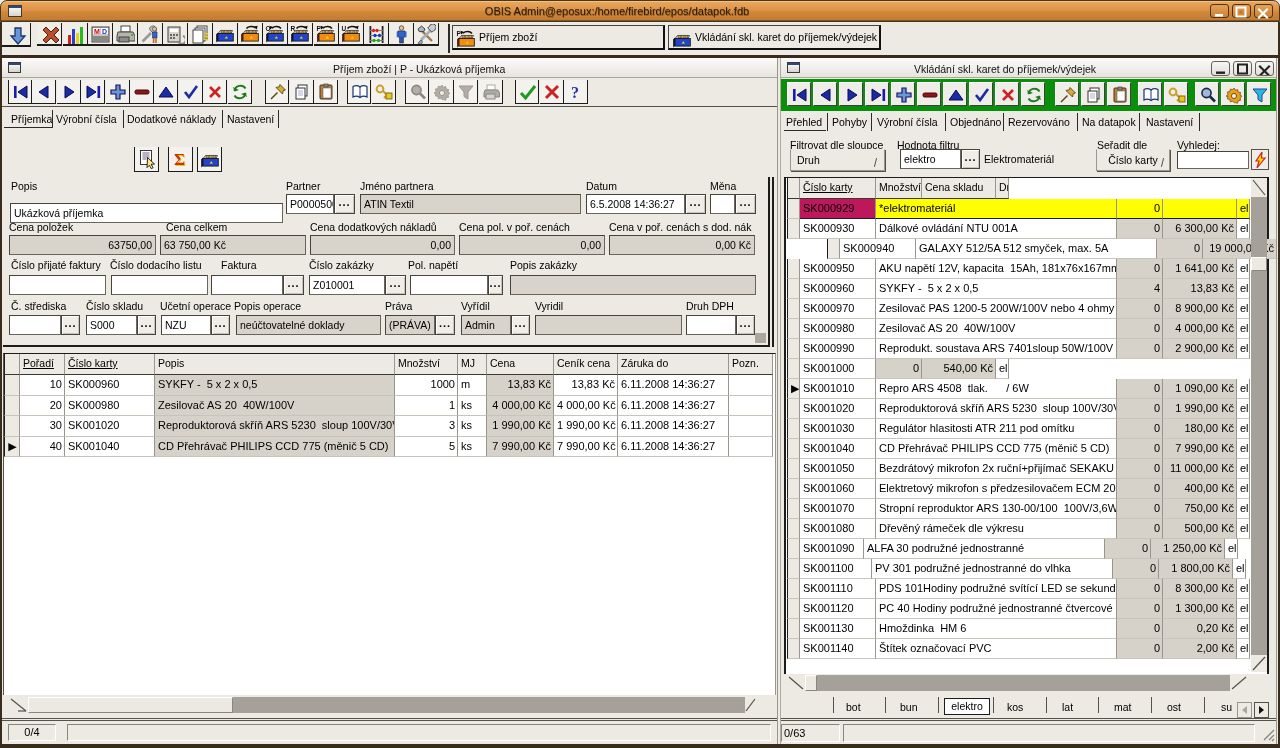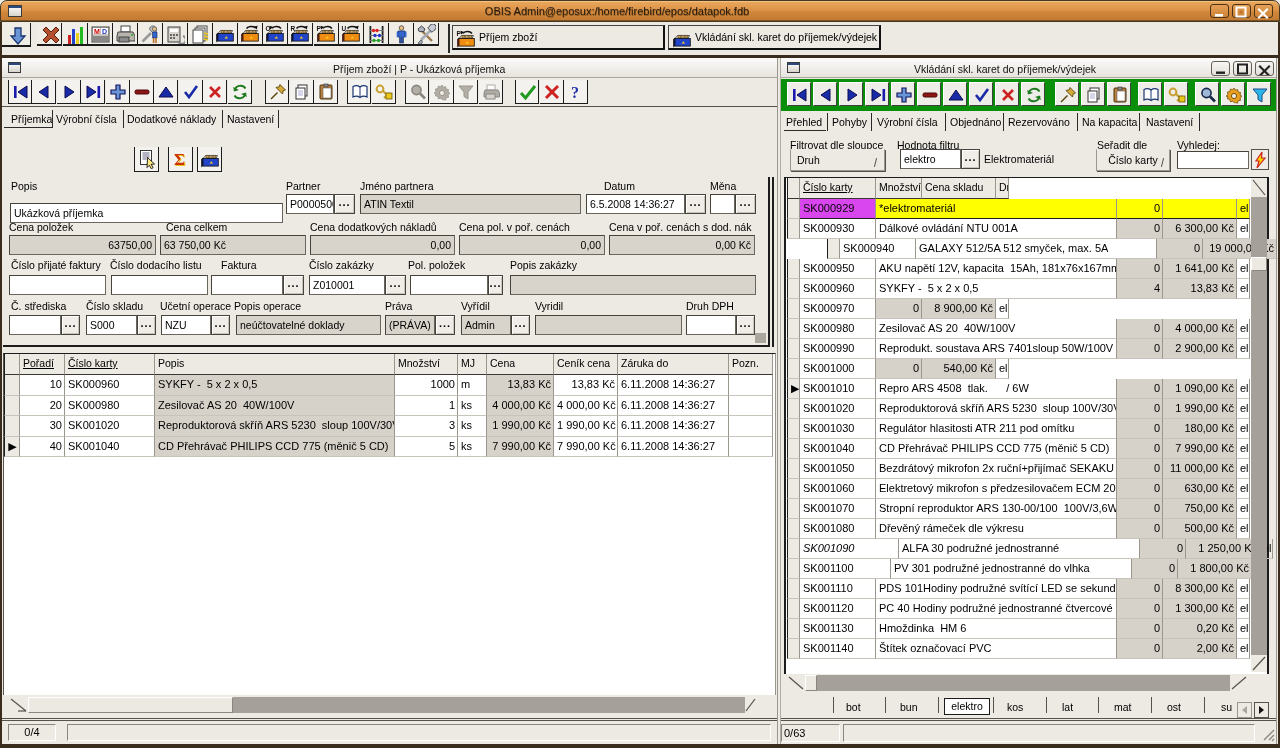--- a/index.html
+++ b/index.html
@@ -411,21 +411,21 @@
       <path d="M9.6 14.6l1.7-2.3 1.7 2.3z" fill="#ffd020"></path>
     </svg>
   </div>
 <div class="abs" style="left:768px;top:177px;width:2px;height:170px;background:#1c1c1c"></div>
 <div class="abs" style="left:772px;top:177px;width:2px;height:170px;background:#1c1c1c"></div>
 <div class="abs" style="left:3px;top:345px;width:767px;height:2px;background:#1c1c1c"></div>
 <div class="abs" style="left:755px;top:333px;width:11px;height:10px;background:#aba79f"></div>
 <div class="lbl" style="left:11px;top:181px">Popis</div>
 <div class="lbl" style="left:286px;top:181px">Partner</div>
 <div class="lbl" style="left:360px;top:181px">Jméno partnera</div>
-<div class="lbl" style="left:604px;top:181px">Datum</div>
+<div class="lbl" style="left:586px;top:181px">Datum</div>
 <div class="lbl" style="left:710px;top:181px">Měna</div>
 <div class="in" style="left:10px;top:203px;width:273px;text-align:left">Ukázková příjemka</div>
 <div class="in" style="left:286px;top:194px;width:48px;text-align:left">P0000500</div>
 <div class="dots" style="left:334px;top:194px;width:21px">...</div>
 <div class="in ro" style="left:360px;top:194px;width:221px;text-align:left">ATIN Textil</div>
 <div class="in" style="left:586px;top:194px;width:99px;text-align:left">6.5.2008 14:36:27</div>
 <div class="dots" style="left:685px;top:194px;width:21px">...</div>
 <div class="in" style="left:710px;top:194px;width:25px;text-align:left"></div>
 <div class="dots" style="left:735px;top:194px;width:21px">...</div>
 <div class="lbl" style="left:9px;top:222px">Cena položek</div>
@@ -435,21 +435,21 @@
 <div class="lbl" style="left:609px;top:222px">Cena v poř. cenách s dod. nák</div>
 <div class="in ro" style="left:9px;top:235px;width:147px;text-align:right">63750,00</div>
 <div class="in ro" style="left:160px;top:235px;width:146px;text-align:left">63 750,00 Kč</div>
 <div class="in ro" style="left:310px;top:235px;width:145px;text-align:right">0,00</div>
 <div class="in ro" style="left:459px;top:235px;width:146px;text-align:right">0,00</div>
 <div class="in ro" style="left:609px;top:235px;width:146px;text-align:right">0,00 Kč</div>
 <div class="lbl" style="left:11px;top:260px">Číslo přijaté faktury</div>
 <div class="lbl" style="left:110px;top:260px">Číslo dodacího listu</div>
 <div class="lbl" style="left:221px;top:260px">Faktura</div>
 <div class="lbl" style="left:309px;top:260px">Číslo zakázky</div>
-<div class="lbl" style="left:408px;top:260px">Pol. položek</div>
+<div class="lbl" style="left:408px;top:260px">Pol. napětí</div>
 <div class="lbl" style="left:510px;top:260px">Popis zakázky</div>
 <div class="in" style="left:9px;top:275px;width:97px;text-align:left"></div>
 <div class="in" style="left:111px;top:275px;width:97px;text-align:left"></div>
 <div class="in" style="left:211px;top:275px;width:72px;text-align:left"></div>
 <div class="dots" style="left:283px;top:275px;width:21px">...</div>
 <div class="in" style="left:309px;top:275px;width:76px;text-align:left">Z010001</div>
 <div class="dots" style="left:385px;top:275px;width:21px">...</div>
 <div class="in" style="left:410px;top:275px;width:78px;text-align:left"></div>
 <div class="dots" style="left:488px;top:275px;width:15px">...</div>
 <div class="in ro" style="left:510px;top:275px;width:246px;text-align:left"></div>
@@ -668,21 +668,21 @@
 <div class="gbtn" style="left:1247px;top:82px">
     <svg width="20" height="20" viewBox="0 0 20 20" style="">
       <path d="M3 4h14l-5 6v7l-4-2.5V10z" fill="#2ab4e8" stroke="#1a4a8a" stroke-width="1"></path>
     </svg>
   </div>
 <div class="tab" style="left:786px;top:116px">Přehled</div>
 <div class="tab" style="left:832px;top:116px">Pohyby</div>
 <div class="tab" style="left:877px;top:116px">Výrobní čísla</div>
 <div class="tab" style="left:950px;top:116px">Objednáno</div>
 <div class="tab" style="left:1008px;top:116px">Rezervováno</div>
-<div class="tab" style="left:1082px;top:116px">Na kapacita</div>
+<div class="tab" style="left:1082px;top:116px">Na datapok</div>
 <div class="tab" style="left:1146px;top:116px">Nastavení</div>
 <div class="vbar" style="left:827px;top:113px;height:18px"></div>
 <div class="vbar" style="left:871px;top:113px;height:18px"></div>
 <div class="vbar" style="left:945px;top:113px;height:18px"></div>
 <div class="vbar" style="left:1003px;top:113px;height:18px"></div>
 <div class="vbar" style="left:1077px;top:113px;height:18px"></div>
 <div class="vbar" style="left:1139px;top:113px;height:18px"></div>
 <div class="vbar" style="left:1199px;top:113px;height:18px"></div>
 <div class="abs" style="left:784px;top:130px;width:42px;height:1px;background:#2a2a2a"></div>
 <div class="lbl" style="left:790px;top:139px;line-height:12px">Filtrovat dle sloupce</div>
@@ -703,21 +703,21 @@
 <div class="abs" style="left:784px;top:177px;width:485px;height:497px;background:#fff;border-top:1px solid #1c1c1c;border-left:2px solid #1c1c1c;border-right:2px solid #1c1c1c"></div>
 <div class="hdr rrow" style="position:absolute;left:787px;top:178.0px;width:464px;height:21.0px">
     <div class="sel" style="width:13px"></div>
     <div class="" style="width:76px;"><span class="u">Číslo karty</span></div>
     <div class="" style="width:46px;">Množství</div>
     <div class="" style="width:74px;">Cena skladu</div>
     <div class="" style="width:13px;">Dr</div>
   </div>
 <div class="rrow" style="position:absolute;left:787px;top:199.0px;width:464px;height:20.0px">
     <div class="sel" style="width:13px"></div>
-    <div class="" style="width:76px;background:#d946ef;border-bottom:1px solid #1c1c1c;">SK000929</div>
+    <div class="" style="width:76px;background:#be185d;border-bottom:1px solid #1c1c1c;">SK000929</div>
     <div class="" style="width:241px;background:#ffff00;border-bottom:1px solid #1c1c1c;">*elektromateriál</div>
     <div class="rt" style="width:46px;background:#ffff00;border-bottom:1px solid #1c1c1c;">0</div>
     <div class="rt" style="width:74px;background:#ffff00;border-bottom:1px solid #1c1c1c;"></div>
     <div class="" style="width:13px;background:#ffff00;border-bottom:1px solid #1c1c1c;">el</div>
   </div>
 <div class="rrow" style="position:absolute;left:787px;top:219.0px;width:464px;height:20.0px">
     <div class="sel" style="width:13px"></div>
     <div class="" style="width:76px;">SK000930</div>
     <div class="" style="width:241px;">Dálkové ovládání NTU 001A</div>
     <div class="gc rt" style="width:46px;">0</div>
@@ -744,20 +744,21 @@
     <div class="sel" style="width:13px"></div>
     <div class="" style="width:76px;">SK000960</div>
     <div class="" style="width:241px;">SYKFY -  5 x 2 x 0,5</div>
     <div class="gc rt" style="width:46px;">4</div>
     <div class="gc rt" style="width:74px;">13,83 Kč</div>
     <div class="" style="width:13px;">el</div>
   </div>
 <div class="rrow" style="position:absolute;left:787px;top:299.0px;width:464px;height:20.0px">
     <div class="sel" style="width:13px"></div>
     <div class="" style="width:76px;">SK000970</div>
+    <div class="" style="width:241px;">Zesilovač PAS 1200-5 200W/100V nebo 4 ohmy</div>
     <div class="gc rt" style="width:46px;">0</div>
     <div class="gc rt" style="width:74px;">8 900,00 Kč</div>
     <div class="" style="width:13px;">el</div>
   </div>
 <div class="rrow" style="position:absolute;left:787px;top:319.0px;width:464px;height:20.0px">
     <div class="sel" style="width:13px"></div>
     <div class="" style="width:76px;">SK000980</div>
     <div class="" style="width:241px;">Zesilovač AS 20  40W/100V</div>
     <div class="gc rt" style="width:46px;">0</div>
     <div class="gc rt" style="width:74px;">4 000,00 Kč</div>
@@ -816,50 +817,50 @@
     <div class="" style="width:241px;">Bezdrátový mikrofon 2x ruční+přijímač SEKAKU W</div>
     <div class="gc rt" style="width:46px;">0</div>
     <div class="gc rt" style="width:74px;">11 000,00 Kč</div>
     <div class="" style="width:13px;">el</div>
   </div>
 <div class="rrow" style="position:absolute;left:787px;top:479.0px;width:464px;height:20.0px">
     <div class="sel" style="width:13px"></div>
     <div class="" style="width:76px;">SK001060</div>
     <div class="" style="width:241px;">Elektretový mikrofon s předzesilovačem ECM 200</div>
     <div class="gc rt" style="width:46px;">0</div>
-    <div class="gc rt" style="width:74px;">630,00 Kč</div>
+    <div class="gc rt" style="width:74px;">400,00 Kč</div>
     <div class="" style="width:13px;">el</div>
   </div>
 <div class="rrow" style="position:absolute;left:787px;top:499.0px;width:464px;height:20.0px">
     <div class="sel" style="width:13px"></div>
     <div class="" style="width:76px;">SK001070</div>
     <div class="" style="width:241px;">Stropní reproduktor ARS 130-00/100  100V/3,6W</div>
     <div class="gc rt" style="width:46px;">0</div>
     <div class="gc rt" style="width:74px;">750,00 Kč</div>
     <div class="" style="width:13px;">el</div>
   </div>
 <div class="rrow" style="position:absolute;left:787px;top:519.0px;width:464px;height:20.0px">
     <div class="sel" style="width:13px"></div>
     <div class="" style="width:76px;">SK001080</div>
     <div class="" style="width:241px;">Dřevěný rámeček dle výkresu</div>
     <div class="gc rt" style="width:46px;">0</div>
     <div class="gc rt" style="width:74px;">500,00 Kč</div>
     <div class="" style="width:13px;">el</div>
   </div>
 <div class="rrow" style="position:absolute;left:787px;top:539.0px;width:464px;height:20.0px">
     <div class="sel" style="width:13px"></div>
-    <div class="" style="width:99px;font-style:italic;">SK001090</div>
+    <div class="" style="width:64px;">SK001090</div>
     <div class="" style="width:241px;">ALFA 30 podružné jednostranné</div>
     <div class="gc rt" style="width:46px;">0</div>
     <div class="gc rt" style="width:74px;">1 250,00 Kč</div>
     <div class="" style="width:13px;">el</div>
   </div>
 <div class="rrow" style="position:absolute;left:787px;top:559.0px;width:464px;height:20.0px">
     <div class="sel" style="width:13px"></div>
-    <div class="" style="width:91px;">SK001100</div>
+    <div class="" style="width:72px;">SK001100</div>
     <div class="" style="width:241px;">PV 301 podružné jednostranné do vlhka</div>
     <div class="gc rt" style="width:46px;">0</div>
     <div class="gc rt" style="width:74px;">1 800,00 Kč</div>
     <div class="" style="width:13px;">el</div>
   </div>
 <div class="rrow" style="position:absolute;left:787px;top:579.0px;width:464px;height:20.0px">
     <div class="sel" style="width:13px"></div>
     <div class="" style="width:76px;">SK001110</div>
     <div class="" style="width:241px;">PDS 101Hodiny podružné svítící LED se sekundou</div>
     <div class="gc rt" style="width:46px;">0</div>

